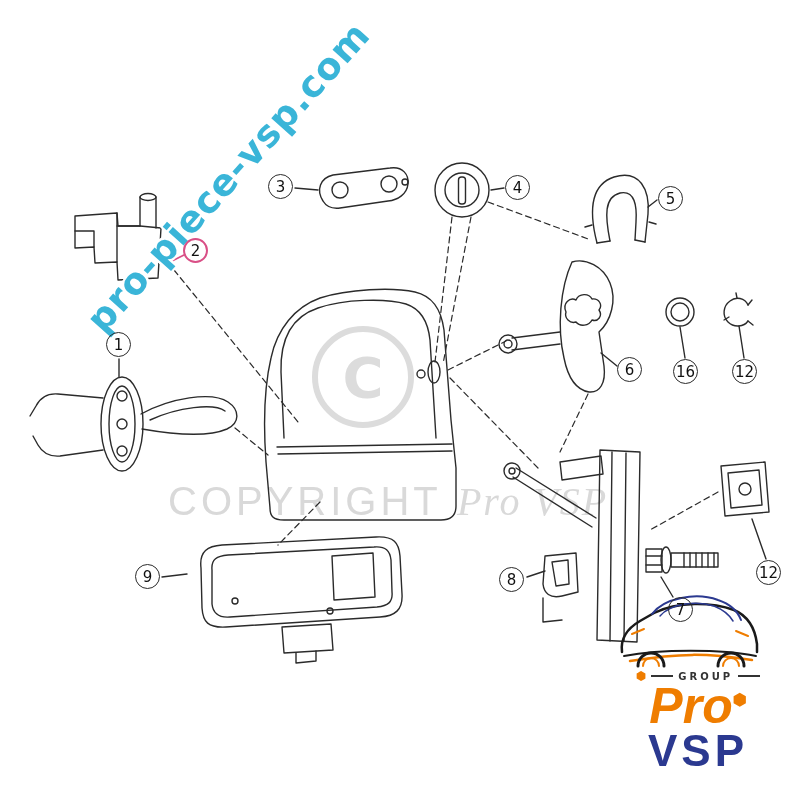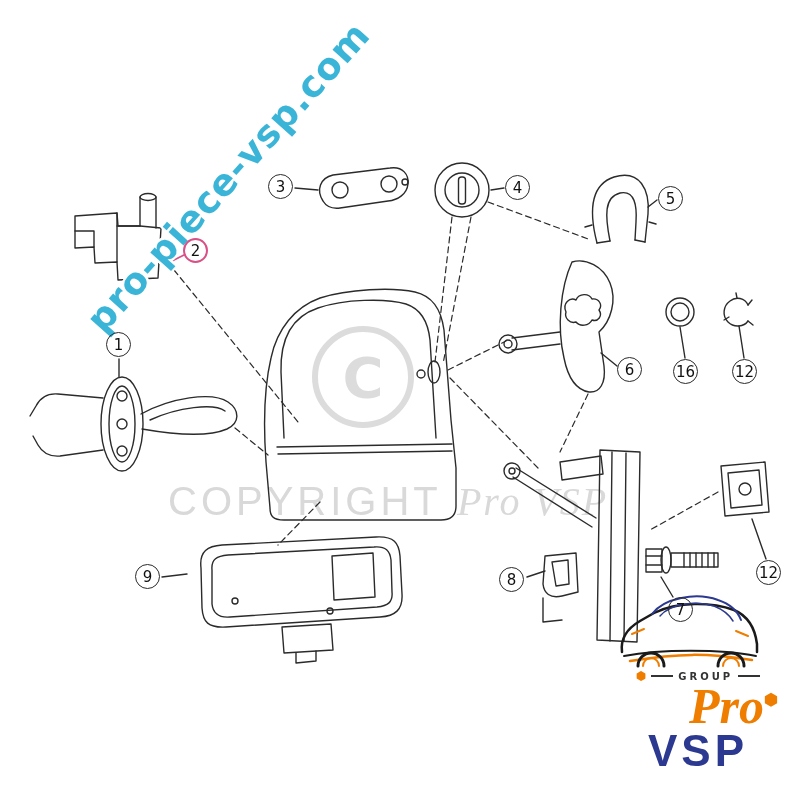--- a/index.html
+++ b/index.html
@@ -41,21 +41,21 @@
   
   .logo{position:absolute;left:618px;top:585px;width:160px;z-index:4;text-align:center;}
   .logo .group-row{
     display:flex;align-items:center;justify-content:center;gap:5px;margin-top:-8px;
     font-size:10px;font-weight:bold;letter-spacing:3px;color:#333;
   }
   .logo .group-row .gline{display:inline-block;width:22px;height:2px;background:#333;}
   .logo .group-row .hex{color:var(--logo-orange,#ef7d00);font-size:12px;letter-spacing:0;}
   .logo .pro{
     color:var(--logo-orange,#ef7d00);font-size:50px;font-weight:bold;font-style:italic;
-    line-height:0.95;font-family:Liberation Serif, serif;text-align:right;
+    line-height:0.95;font-family:Liberation Sans, sans-serif;
   }
   .logo .pro .hex-dot{font-size:16px;font-style:normal;vertical-align:super;}
   .logo .vsp{
     color:var(--logo-blue,#2b3990);font-size:44px;font-weight:bold;letter-spacing:4px;
     line-height:0.9;font-family:"Liberation Sans",sans-serif;
   }
 </style>
 </head>
 <body>
 

